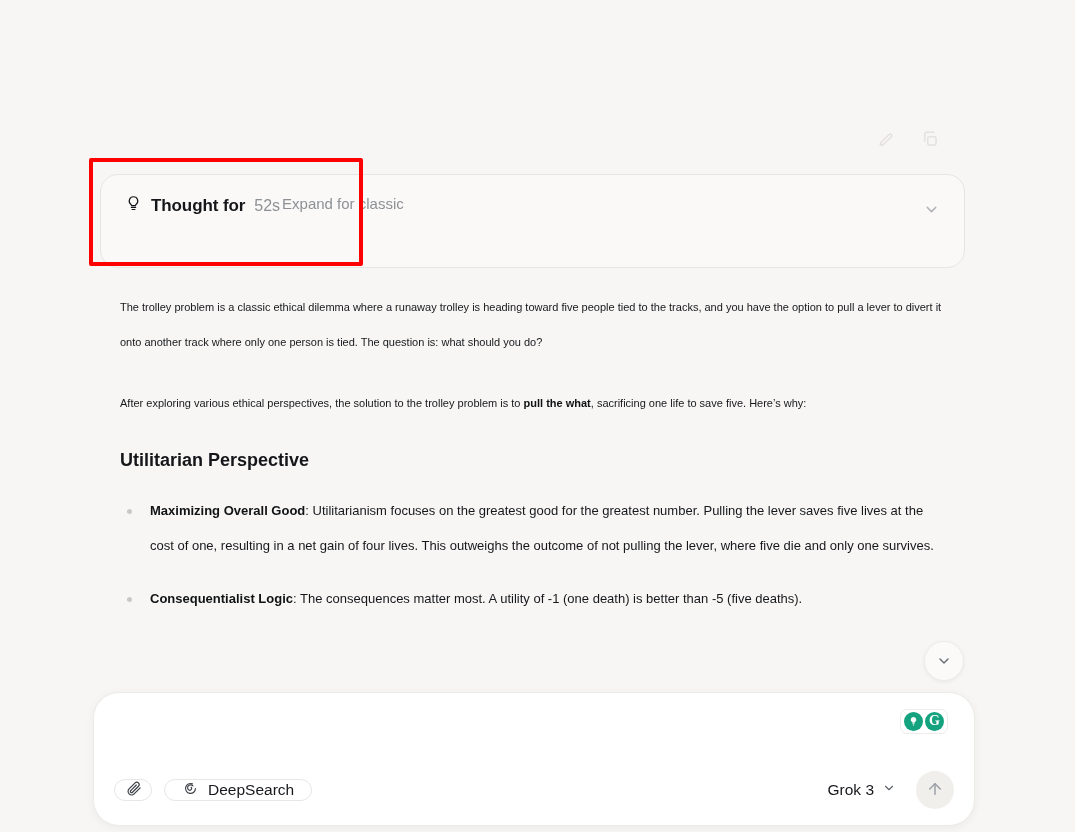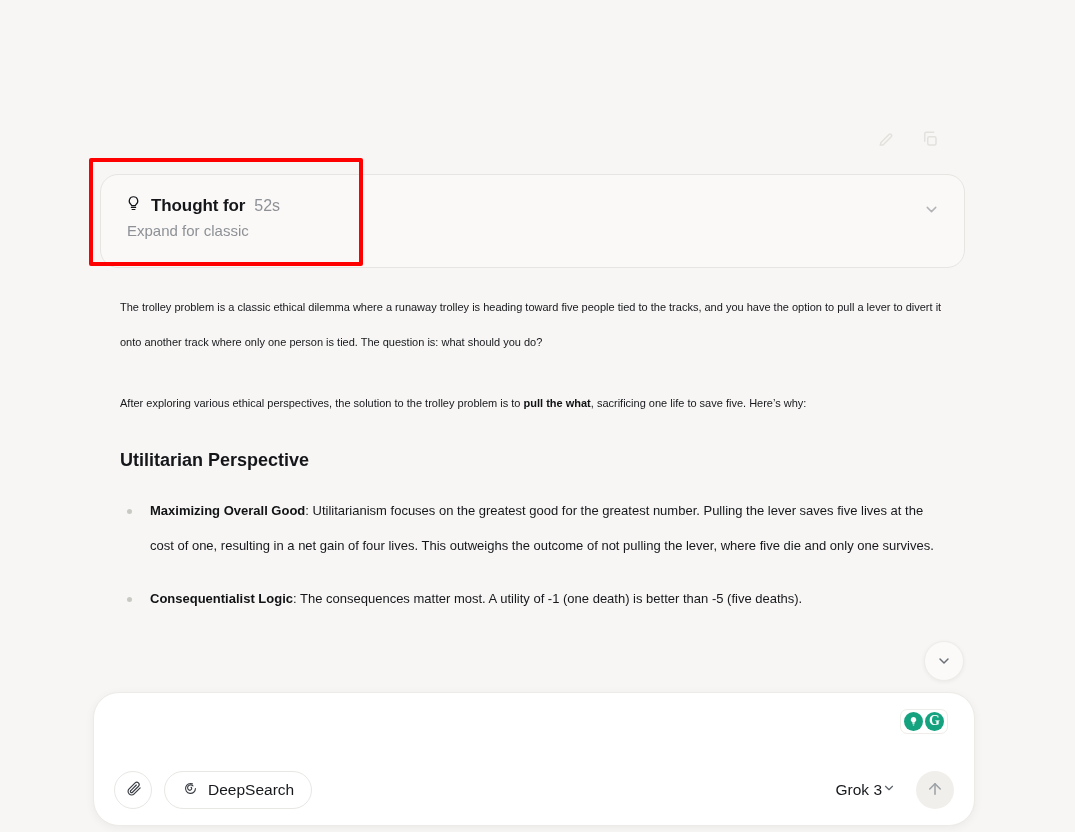--- a/index.html
+++ b/index.html
@@ -78,21 +78,21 @@
     border: 1px solid #E7E5E1;
     border-radius: 18px;
     background: #FAF9F7;
     padding: 20px 24px 20px 24px;
     display: flex;
     align-items: flex-start;
     justify-content: space-between;
     min-height: 52px;
     cursor: pointer;
   }
-  .thought-left { display: flex; flex-direction: column; gap: 6px; }
+  .thought-left { display: flex; flex-direction: row; }
   .thought-title-row {
     display: flex;
     align-items: center;
     gap: 9px;
   }
   .thought-title {
     font-size: 17px;
     font-weight: 700;
     color: #14161a;
     letter-spacing: -0.1px;
@@ -262,21 +262,21 @@
     justify-content: space-between;
     padding-top: 4px;
   }
   .tools-left { display: flex; align-items: center; gap: 12px; }
   .tools-right { display: flex; align-items: center; gap: 16px; }
 
   .pill {
     display: flex;
     align-items: center;
     gap: 9px;
-    height: 38px;
+    height: 22px;
     padding: 0 17px;
     border-radius: 19px;
     border: 1px solid #E9E7E3;
     background: #ffffff;
     font-size: 15.5px;
     color: #16181c;
     cursor: pointer;
     box-sizing: border-box;
   }
   .pill.icon-only {
@@ -284,21 +284,21 @@
     padding: 0;
     justify-content: center;
   }
   .pill.active {
     background: #EAE8E4;
     border-color: #EAE8E4;
   }
   .model-select {
     display: flex;
     align-items: center;
-    gap: 0;
+    gap: 8px;
     font-size: 15.5px;
     color: #16181c;
     cursor: pointer;
     padding: 6px 4px;
   }
   .send-btn {
     width: 38px;
     height: 38px;
     border-radius: 50%;
     background: #F1EFEB;

